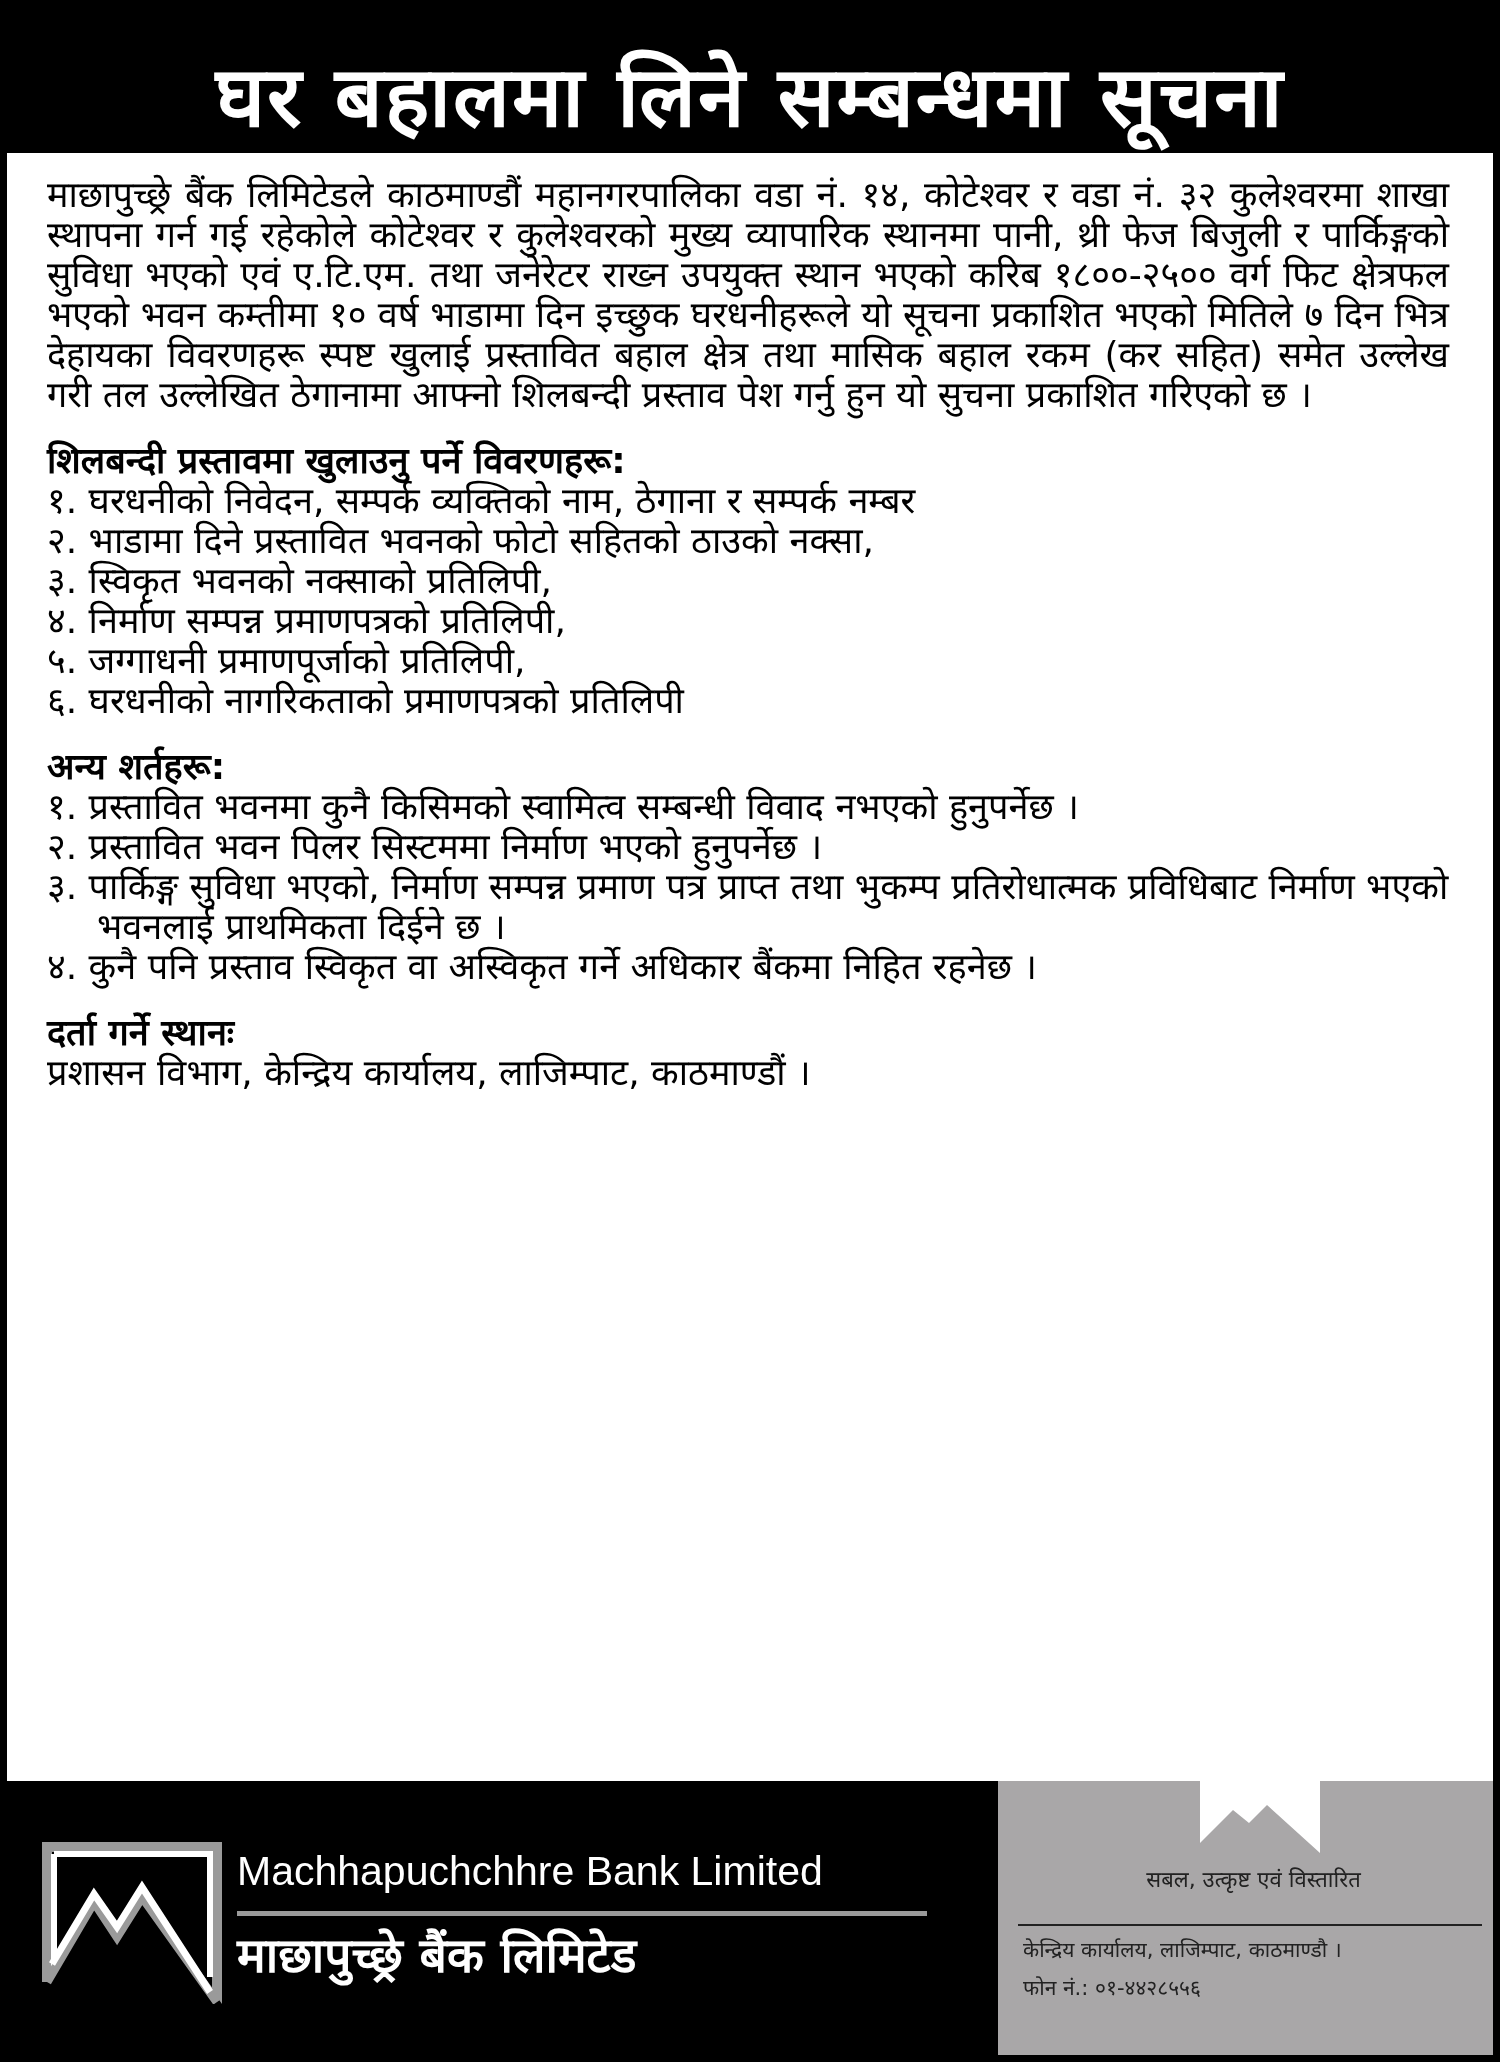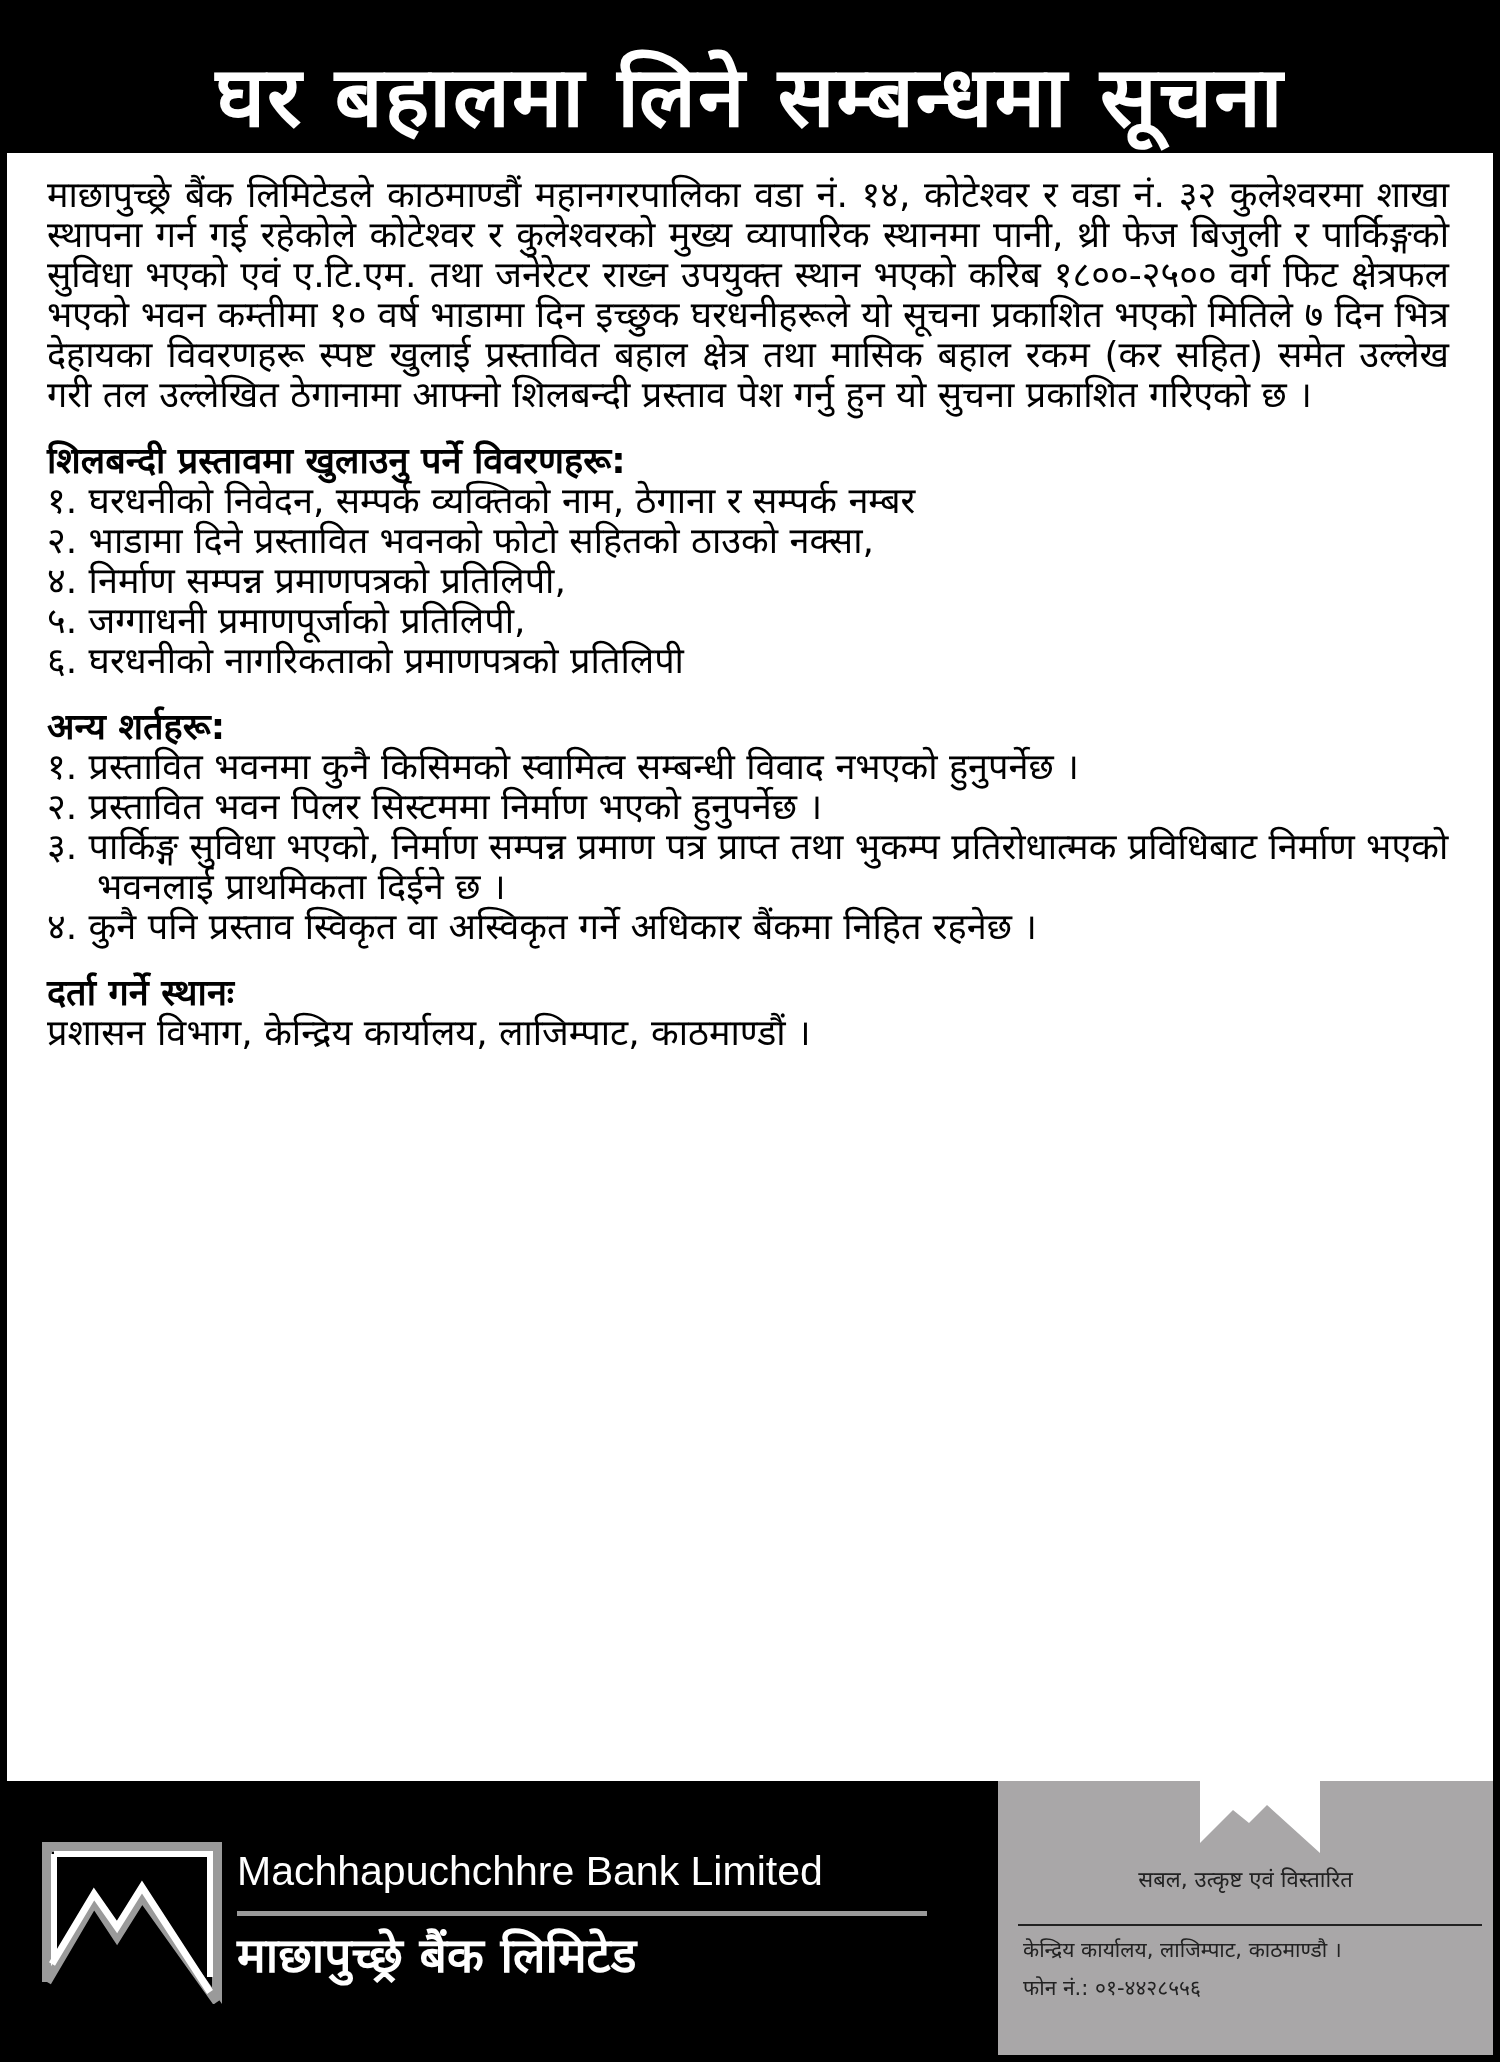--- a/index.html
+++ b/index.html
@@ -11,38 +11,39 @@
   .content { position:absolute; left:47px; top:175px; width:1402px; font-size:36px; line-height:40px; }
   .para { text-align:justify; text-align-last:left; margin:0; }
   .section-head { font-weight:bold; margin-top:26px; font-size:36px; }
   .item { white-space:nowrap; }
   .item.wrap { white-space:normal; padding-left:50px; text-indent:-50px; }
   .footer-logo { position:absolute; left:42px; top:1842px; width:180px; height:162px; }
   .brand-en { position:absolute; left:237px; top:1848px; color:#fff; font-weight:normal; font-size:41px; font-family:"Liberation Sans", sans-serif; }
   .brand-rule { position:absolute; left:237px; top:1911px; width:690px; height:5px; background:#9a9a9a; }
   .brand-np { position:absolute; left:237px; top:1921px; color:#fff; font-weight:bold; font-size:48px; }
   .graybox { position:absolute; left:998px; top:1781px; width:495px; height:274px; background:#a9a7a8; }
-  .tagline { position:absolute; left:0; top:82px; width:495px; text-align:center; font-size:22px; color:#222; }
+  .tagline { position:absolute; left:0; top:82px; width:495px; text-align:center; font-size:22px; color:#222;padding-left:8px; }
   .gray-rule { position:absolute; left:20px; top:143px; width:464px; height:2px; background:#222; }
   .addr { position:absolute; left:25px; top:150px; font-size:21px; color:#222; line-height:38px; }
   .notch { position:absolute; left:202px; top:0; }
 </style>
 </head>
 <body>
 
 <div class="title">घर बहालमा लिने सम्बन्धमा सूचना</div>
 
 <div class="panel"></div>
 
 <div class="content">
   <p class="para">माछापुच्छ्रे बैंक लिमिटेडले काठमाण्डौं महानगरपालिका वडा नं. १४, कोटेश्वर र वडा नं. ३२ कुलेश्वरमा  शाखा स्थापना गर्न गई रहेकोले कोटेश्वर र कुलेश्वरको मुख्य व्यापारिक स्थानमा पानी, थ्री फेज बिजुली र पार्किङ्गको सुविधा भएको एवं ए.टि.एम. तथा जनेरेटर राख्न उपयुक्त स्थान भएको करिब १८००-२५०० वर्ग फिट क्षेत्रफल भएको भवन कम्तीमा १० वर्ष भाडामा दिन इच्छुक घरधनीहरूले यो सूचना प्रकाशित भएको मितिले ७ दिन भित्र देहायका विवरणहरू स्पष्ट खुलाई प्रस्तावित बहाल क्षेत्र तथा मासिक बहाल रकम (कर सहित) समेत उल्लेख गरी तल उल्लेखित ठेगानामा आफ्नो शिलबन्दी प्रस्ताव पेश गर्नु हुन यो सुचना प्रकाशित गरिएको छ ।</p>
 
   <div class="section-head">शिलबन्दी प्रस्तावमा खुलाउनु पर्ने विवरणहरू:</div>
   <div class="item">१. घरधनीको निवेदन, सम्पर्क व्यक्तिको नाम, ठेगाना र सम्पर्क नम्बर</div>
   <div class="item">२. भाडामा दिने प्रस्तावित भवनको फोटो सहितको ठाउको नक्सा,</div>
+  <div class="item">३. स्विकृत भवनको नक्साको प्रतिलिपी,</div>
   <div class="item">४. निर्माण सम्पन्न प्रमाणपत्रको प्रतिलिपी,</div>
   <div class="item">५. जग्गाधनी प्रमाणपूर्जाको प्रतिलिपी,</div>
   <div class="item">६. घरधनीको नागरिकताको प्रमाणपत्रको प्रतिलिपी</div>
 
   <div class="section-head">अन्य शर्तहरू:</div>
   <div class="item">१. प्रस्तावित भवनमा कुनै किसिमको स्वामित्व सम्बन्धी विवाद नभएको हुनुपर्नेछ ।</div>
   <div class="item">२. प्रस्तावित भवन पिलर सिस्टममा निर्माण भएको हुनुपर्नेछ ।</div>
   <div class="item wrap">३. पार्किङ्ग सुविधा भएको, निर्माण सम्पन्न प्रमाण पत्र प्राप्त तथा भुकम्प प्रतिरोधात्मक प्रविधिबाट निर्माण भएको भवनलाई प्राथमिकता दिईने छ ।</div>
   <div class="item">४. कुनै पनि प्रस्ताव स्विकृत वा अस्विकृत गर्ने अधिकार बैंकमा निहित रहनेछ ।</div>
 

